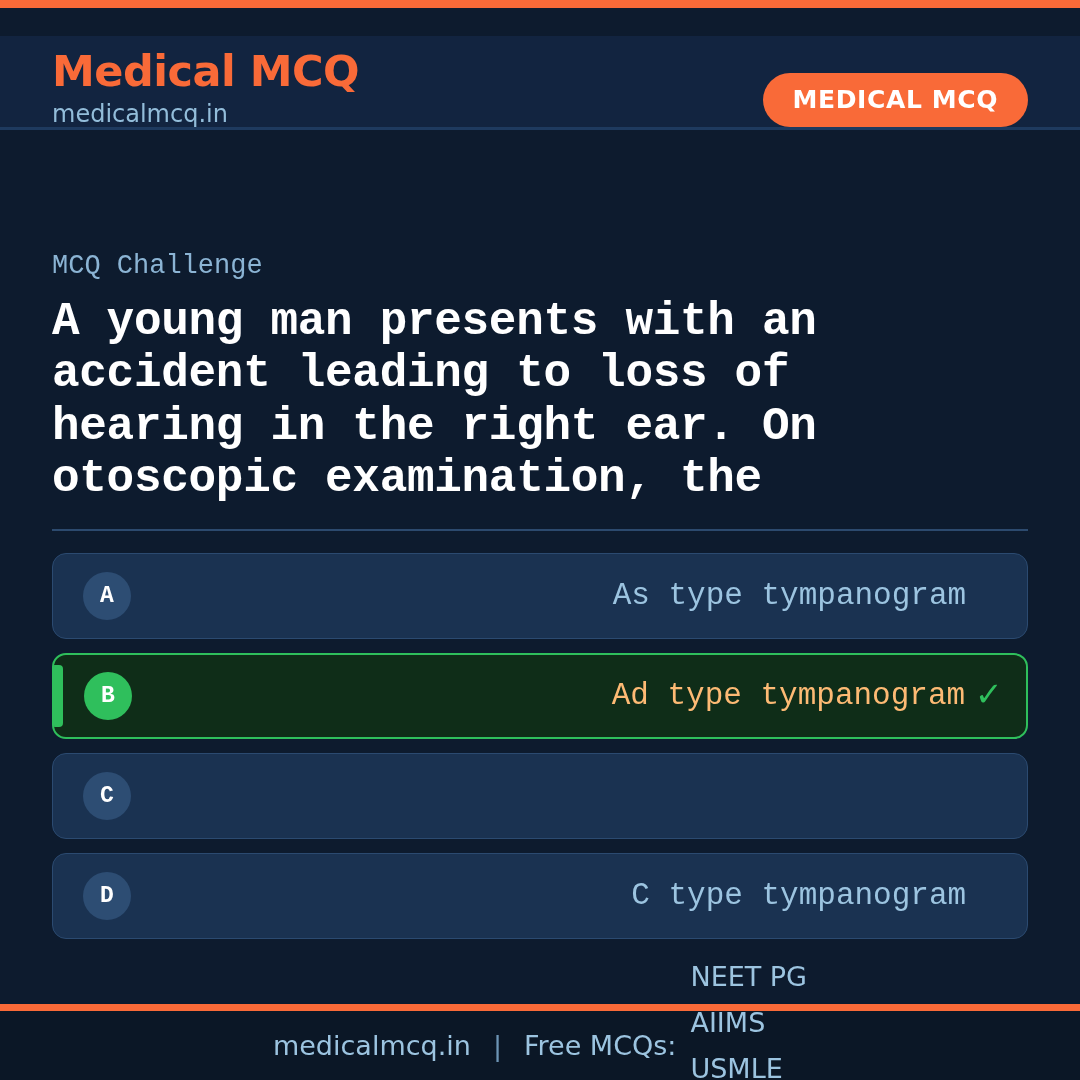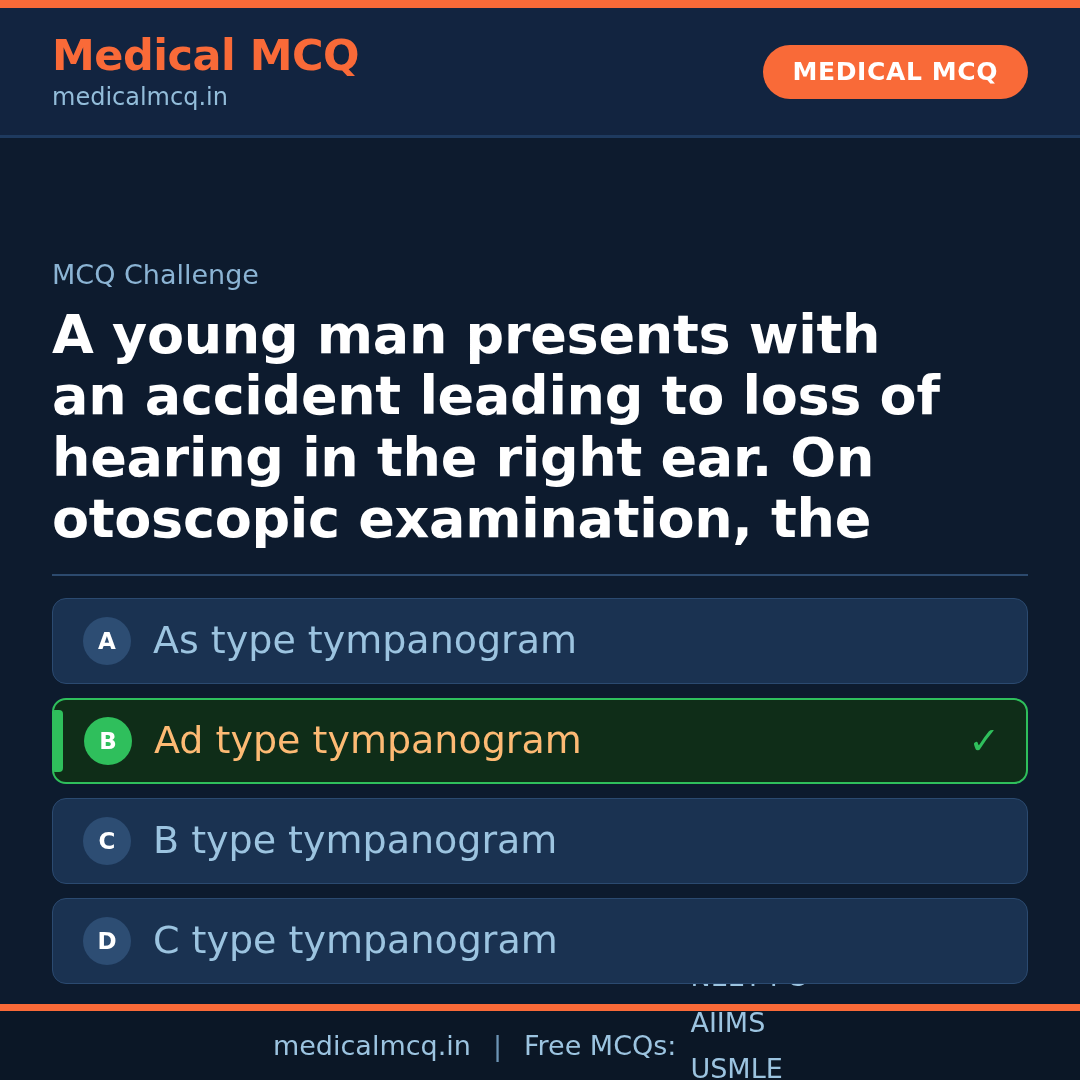--- a/index.html
+++ b/index.html
@@ -29,27 +29,28 @@
   .top-accent {
     height: 8px;
     width: 100%;
     background: #f96a38;
     flex: 0 0 auto;
   }
 
   
   .header {
     flex: 0 0 auto;
-    height: 130px;
+    height: 94px;
     background: #122440;
     border-bottom: 3px solid #1e3a5f;
     display: flex;
-    align-items: center;
+    align-items: flex-end;
     justify-content: space-between;
     padding: 0 52px 0 52px;
+    margin-top: 28px;
   }
 
   .brand-block {
     display: flex;
     flex-direction: column;
     justify-content: center;
     line-height: 1;
   }
 
   .brand-title {
@@ -78,31 +79,32 @@
     white-space: nowrap;
   }
 
   
   .main {
     flex: 1 1 auto;
     padding: 122px 52px 8px 52px;
     display: flex;
     flex-direction: column;
     min-height: 0;
+    font-family: Liberation Mono, monospace;
   }
 
   .eyebrow {
     font-size: 27px;
     color: #8bb4d4;
     margin-bottom: 14px;
     line-height: 1.1;
   }
 
   .question {
-    font-size: 54px;
+    font-size: 46px;
     font-weight: bold;
     color: #ffffff;
     line-height: 1.14;
     letter-spacing: -0.3px;
     max-width: 900px;
   }
 
   .divider {
     height: 2px;
     background: #2c4a6e;
@@ -138,25 +140,26 @@
     font-size: 23px;
     font-weight: bold;
     display: flex;
     align-items: center;
     justify-content: center;
     margin-right: 22px;
   }
 
   .option .otext {
     flex: 1 1 auto;
-    font-size: 38px;
+    font-size: 31px;
     color: #9cc4e0;
     line-height: 1.1;
     white-space: nowrap;
     overflow: hidden;
+    text-align: right;
   }
 
   .option .check {
     flex: 0 0 auto;
     font-size: 38px;
     color: #2fbf5c;
     line-height: 1;
     visibility: hidden;
     margin-left: 12px;
   }
@@ -259,21 +262,20 @@
       </div>
 
       <div class="option correct">
         <div class="badge">B</div>
         <div class="otext">Ad type tympanogram</div>
         <div class="check">✓</div>
       </div>
 
       <div class="option">
         <div class="badge">C</div>
-        <div class="otext">B type tympanogram</div>
         <div class="check">✓</div>
       </div>
 
       <div class="option">
         <div class="badge">D</div>
         <div class="otext">C type tympanogram</div>
         <div class="check">✓</div>
       </div>
 
     </div>

